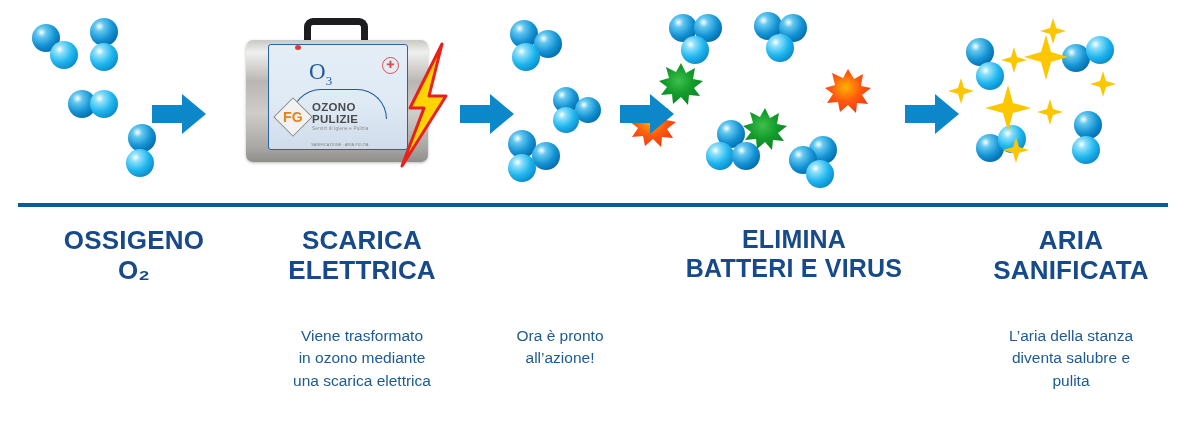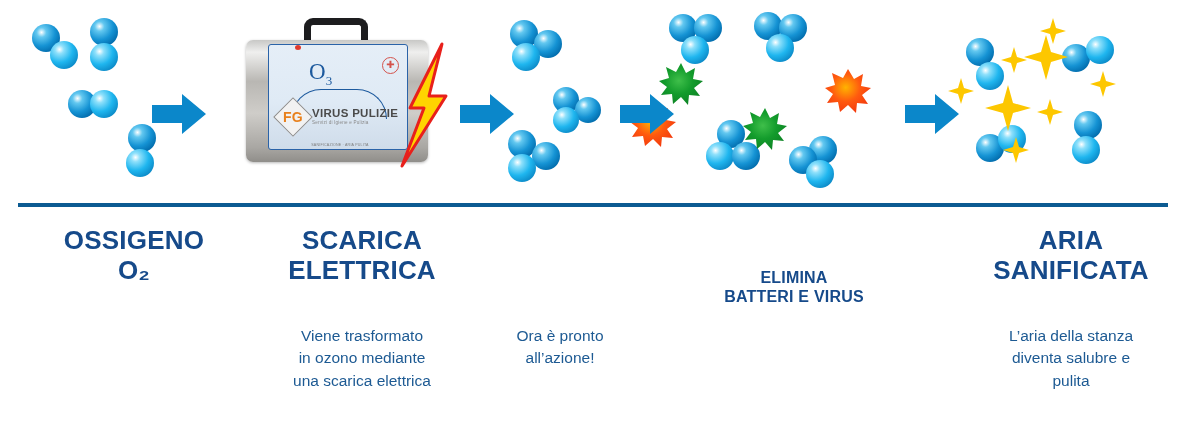--- a/index.html
+++ b/index.html
@@ -80,21 +80,21 @@
     margin: 0;
     padding-top: 18px;
     font-size: 26px;
     line-height: 1.16;
     font-weight: bold;
     letter-spacing: 0.2px;
     color: #164a8a;
     font-family: "Liberation Sans", sans-serif;
     white-space: pre-line;
   }
-  .col-4 .heading { font-size: 16px; margin-top: 44px; }
+  .col-4 .heading { font-size: 25px; }
   .col-5 .heading { font-size: 26px; }
 
   .sub {
     position: absolute;
     left: 0;
     right: 0;
     top: 118px;
     margin: 0;
     font-size: 15.5px;
     line-height: 1.45;
@@ -305,21 +305,21 @@
           <div class="machine-face">
             <div class="machine-red-dot"></div>
             <div class="machine-cert">✚</div>
             <div class="machine-o3"><span>O</span><sub>3</sub></div>
             <div class="machine-arc"></div>
             <div class="logo-box">
               <div class="logo-diamond">
                 <span class="logo-mark">FG</span>
               </div>
               <div class="logo-text">
-                <div class="logo-name">VIRUS PULIZIE</div>
+                <div class="logo-name">OZONO PULIZIE</div>
                 <div class="logo-tag">Servizi di Igiene e Pulizia</div>
               </div>
             </div>
             <div class="machine-footnote">SANIFICAZIONE · ARIA PULITA</div>
           </div>
         </div>
         <svg class="bolt" viewBox="0 0 52 130">
           <path d="M44,4 L12,68 L26,68 L4,126 L48,56 L31,56 Z" fill="#ffd400" stroke="#e8201b" stroke-width="3" stroke-linejoin="round"></path>
         </svg>
       </div>

